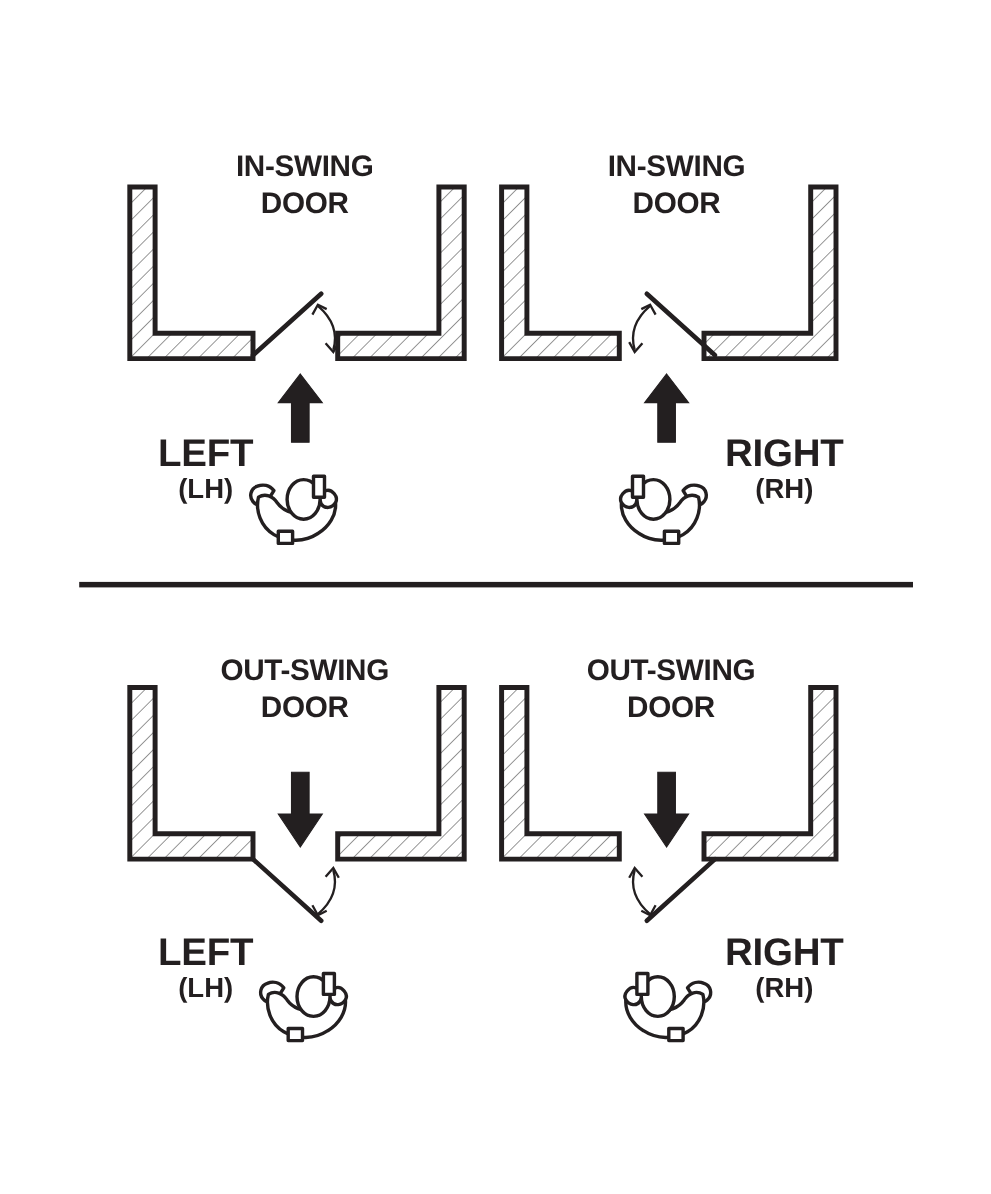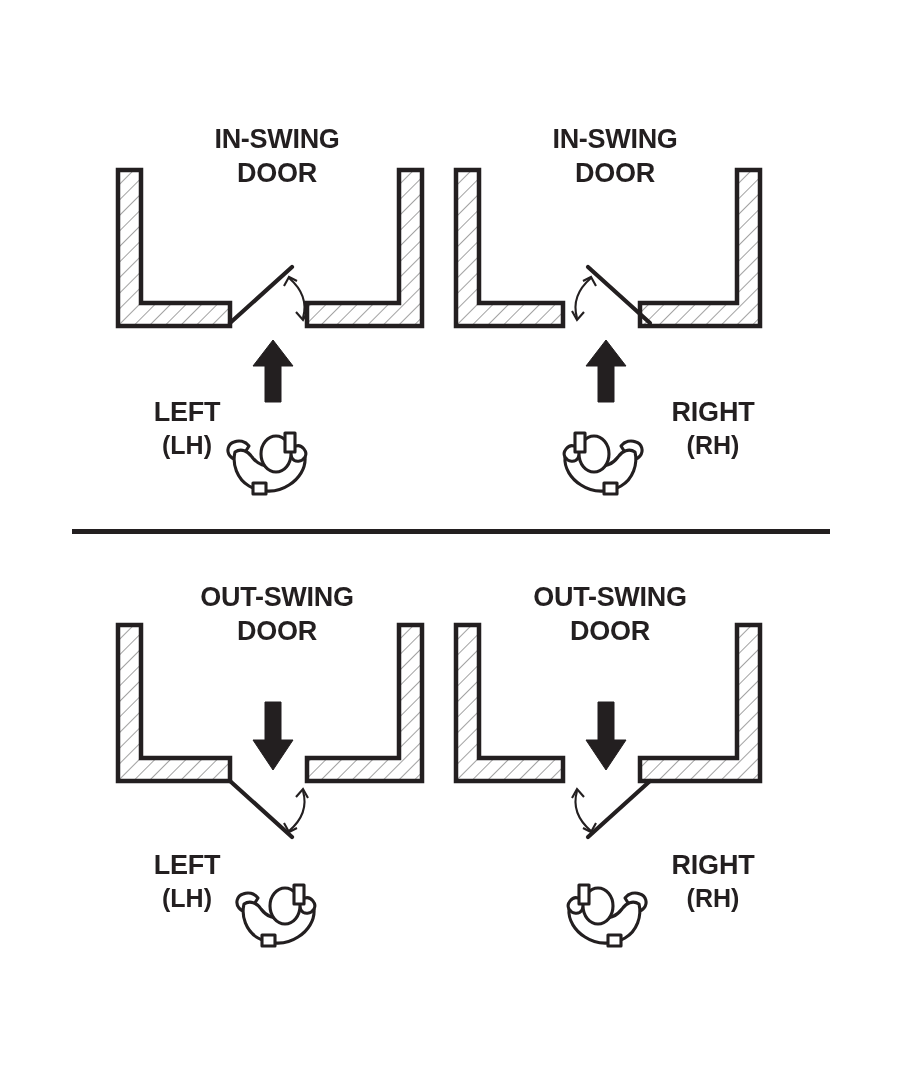--- a/index.html
+++ b/index.html
@@ -23,31 +23,32 @@
   }
   .title {
     position: absolute;
     text-align: center;
     font-weight: bold;
     font-size: 27px;
     line-height: 34px;
     letter-spacing: -0.3px;
     color: #231f20;
     white-space: nowrap;
+    margin-top: 12px;
   }
   .title .line2 { display: block; }
   .hand-label {
     position: absolute;
     text-align: center;
     white-space: nowrap;
   }
   .hand-label .main {
     display: block;
     font-weight: bold;
-    font-size: 27px;
+    font-size: 35px;
     line-height: 33px;
     letter-spacing: -0.2px;
     color: #231f20;
   }
   .hand-label .sub {
     display: block;
     font-weight: bold;
     font-size: 25px;
     line-height: 32px;
     color: #231f20;

